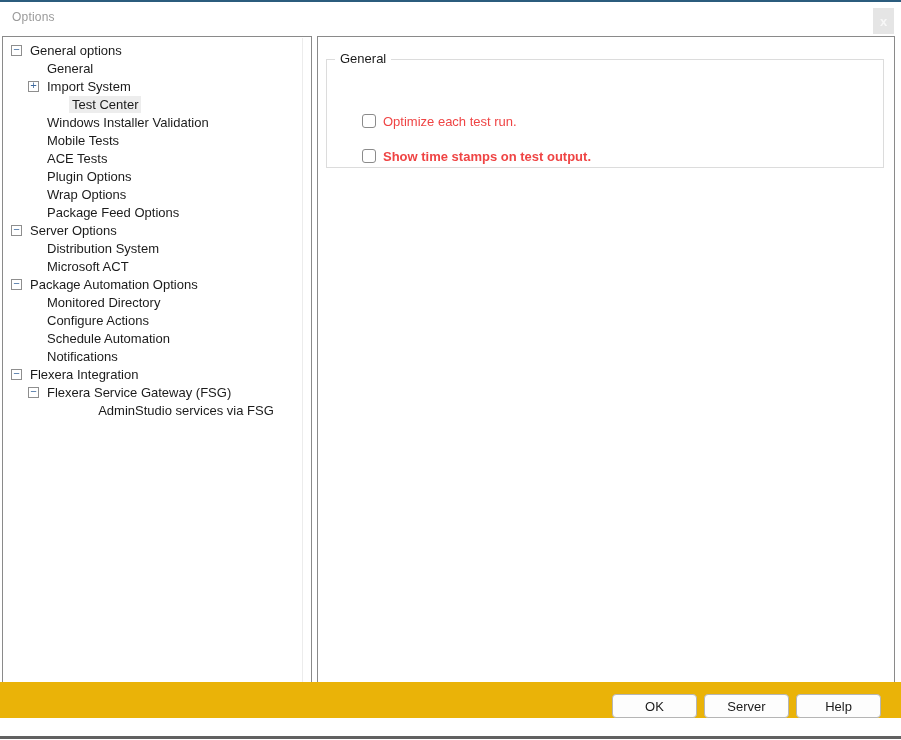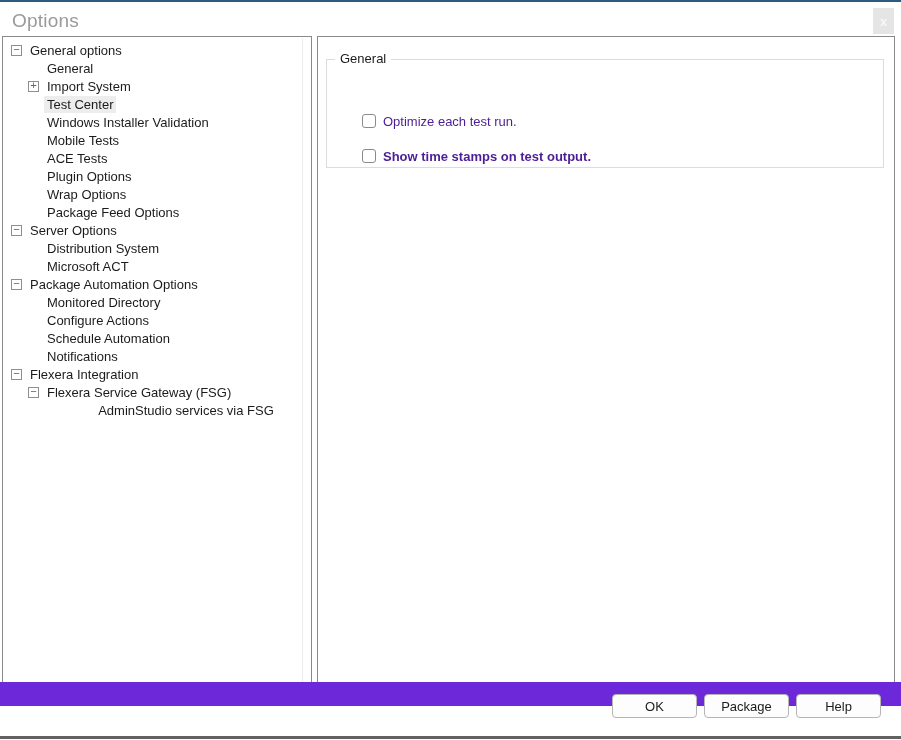--- a/index.html
+++ b/index.html
@@ -15,21 +15,21 @@
   }
 
   
   .top-accent { position: absolute; top: 0; left: 0; right: 0; height: 2px; background: #2b5c7d; }
   .right-accent { position: absolute; top: 0; left: 899px; width: 2px; height: 34px; background: #2b5c7d; }
   .titlebar {
     position: absolute; top: 2px; left: 0; right: 0; height: 34px; background: #ffffff;
   }
   .title-text {
     position: absolute; left: 12px; top: 8px;
-    font-size: 19px; color: #9a9a9a; letter-spacing: 0.2px;
+    font-size: 12px; color: #9a9a9a; letter-spacing: 0.2px;
   }
   .close-btn {
     position: absolute; left: 873px; top: 6px; width: 21px; height: 26px;
     background: #e5e5e5; color: #f7f7f7;
     display: flex; align-items: center; justify-content: center;
     font-size: 13px; font-weight: bold; cursor: default; user-select: none;
   }
 
   
   .tree-panel {
@@ -49,21 +49,21 @@
   .tree-row.lvl2 { padding-left: 42px; justify-content: center; }
   .expander {
     width: 11px; height: 11px; margin-right: 5px; flex: 0 0 11px;
     border: 1px solid #8e8e8e; background: #ffffff;
     display: flex; align-items: center; justify-content: center;
     font-size: 11px; line-height: 9px; color: #3f6a9e;
     font-family: "Liberation Mono", monospace;
   }
   .exp-spacer { width: 16px; flex: 0 0 16px; }
   .tree-label { padding: 1px 3px; }
-  .tree-label.selected { background: #ededed; }
+  .tree-label.selected { background: #ededed; margin-left: 25px; }
 
   
   .settings-panel {
     position: absolute; left: 317px; top: 36px; width: 578px; height: 660px;
     background: #ffffff; border: 1px solid #8a8a8a;
   }
   .groupbox {
     position: absolute; left: 8px; top: 22px; width: 558px; height: 109px;
     border: 1px solid #dcdcdc;
   }
@@ -73,25 +73,25 @@
   }
   .cb-row {
     position: absolute; display: flex; align-items: center; height: 16px; left: 35px;
   }
   .cb-row.first { top: 53px; }
   .cb-row.second { top: 88px; font-weight: bold; }
   .checkbox {
     width: 14px; height: 14px; flex: 0 0 14px;
     border: 1px solid #8b8b8b; border-radius: 3px; background: #ffffff;
   }
-  .cb-label { margin-left: 7px; font-size: 13px; color: #4c1d95; }
+  .cb-label { margin-left: 7px; font-size: 13px; color: #ef4444; }
 
   
   .footer {
-    position: absolute; left: 0; right: 0; top: 682px; height: 24px; background: #6d28d9;
+    position: absolute; left: 0; right: 0; top: 682px; height: 36px; background: #eab308;
   }
   .footer .btn {
     position: absolute; top: 12px; width: 85px; height: 24px;
     background: #fdfdfd; border: 1px solid #b5b5b5; border-radius: 4px;
     font-family: "Liberation Sans", sans-serif; font-size: 13px; color: #1b1b1b;
     text-align: center; padding: 0; cursor: default;
   }
   .btn-ok { left: 612px; }
   .btn-cancel { left: 704px; }
   .btn-help { left: 796px; }
@@ -212,18 +212,18 @@
       </div>
       <div class="cb-row second">
         <span class="checkbox"></span>
         <span class="cb-label">Show time stamps on test output.</span>
       </div>
     </div>
   </div>
 
   <div class="footer">
     <button class="btn btn-ok">OK</button>
-    <button class="btn btn-cancel">Package</button>
+    <button class="btn btn-cancel">Server</button>
     <button class="btn btn-help">Help</button>
   </div>
 
   <div class="bottom-edge"></div>
 </div>
 
 </body></html>

